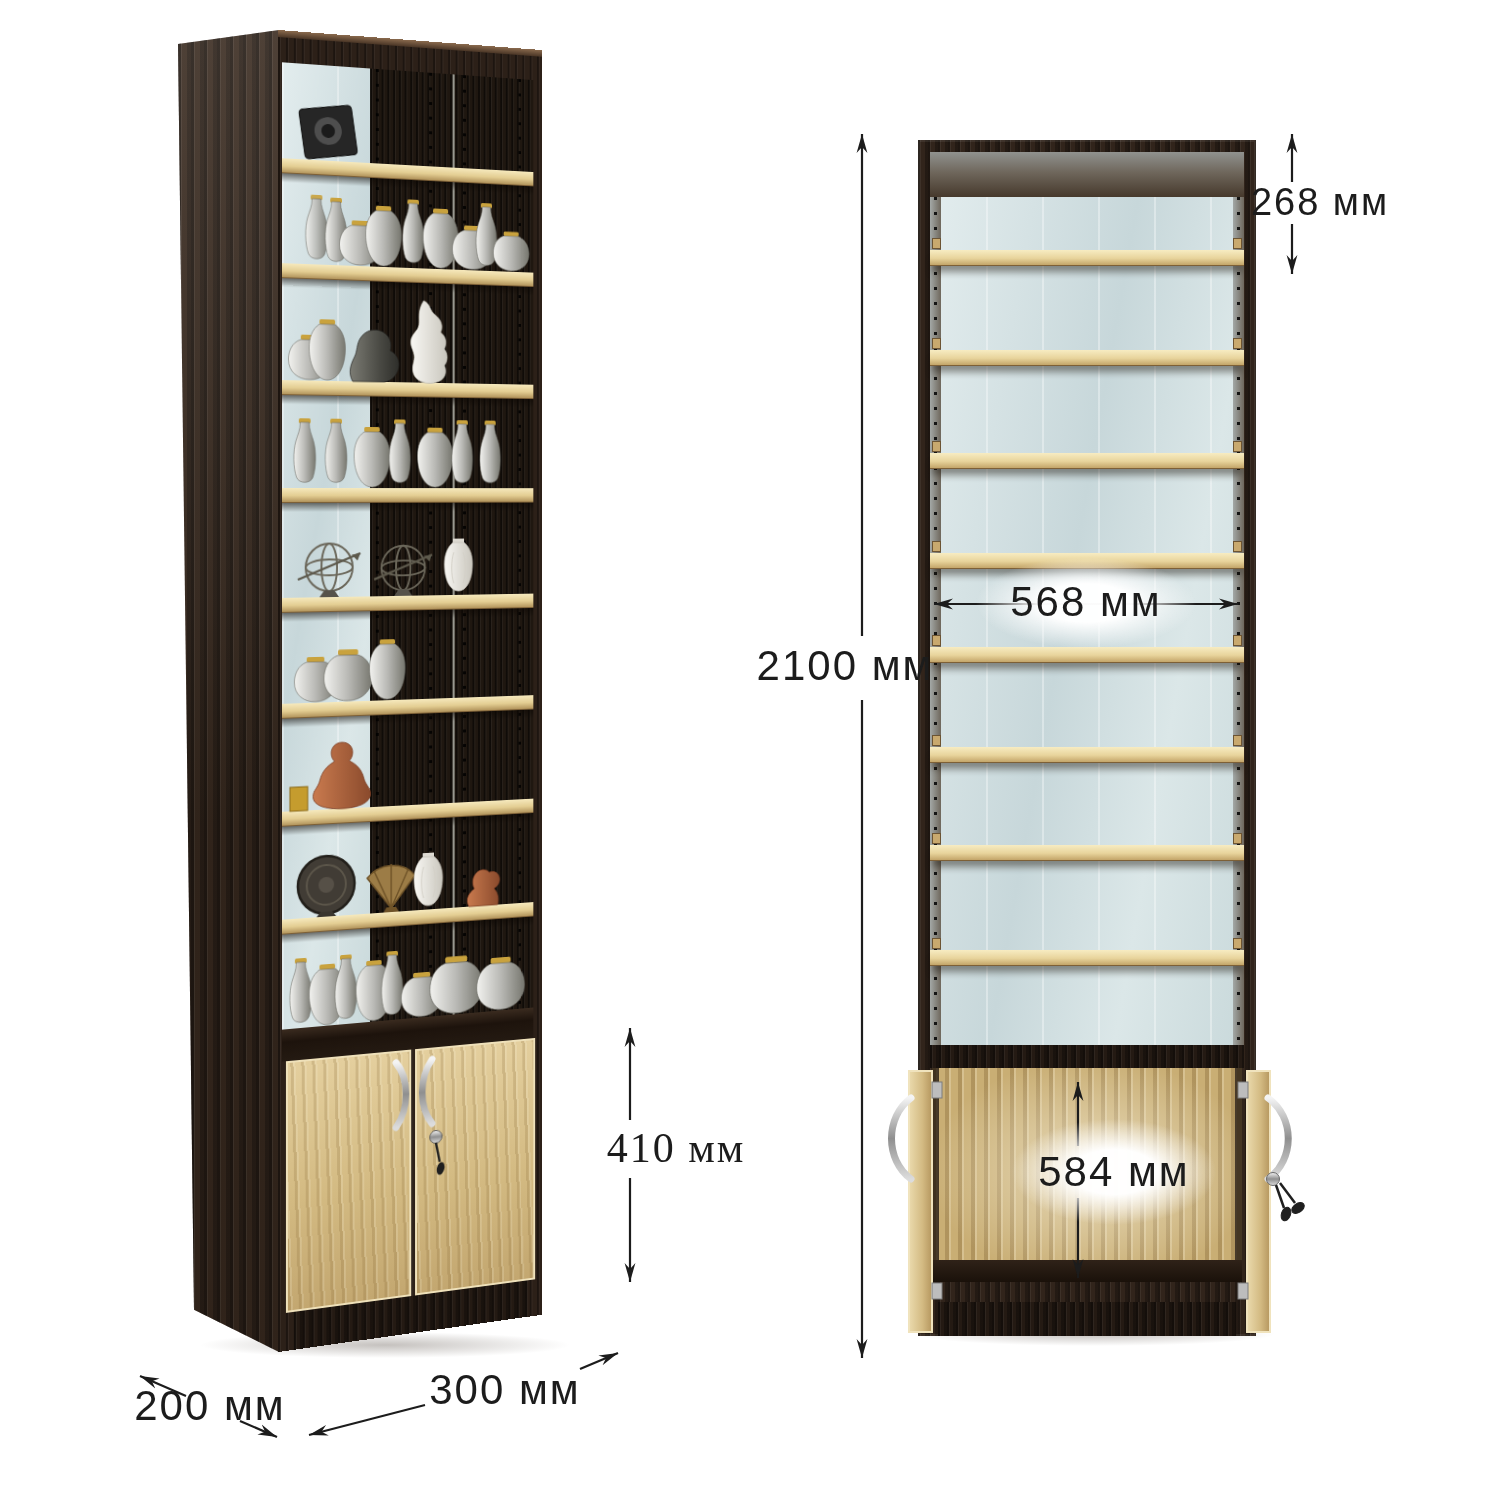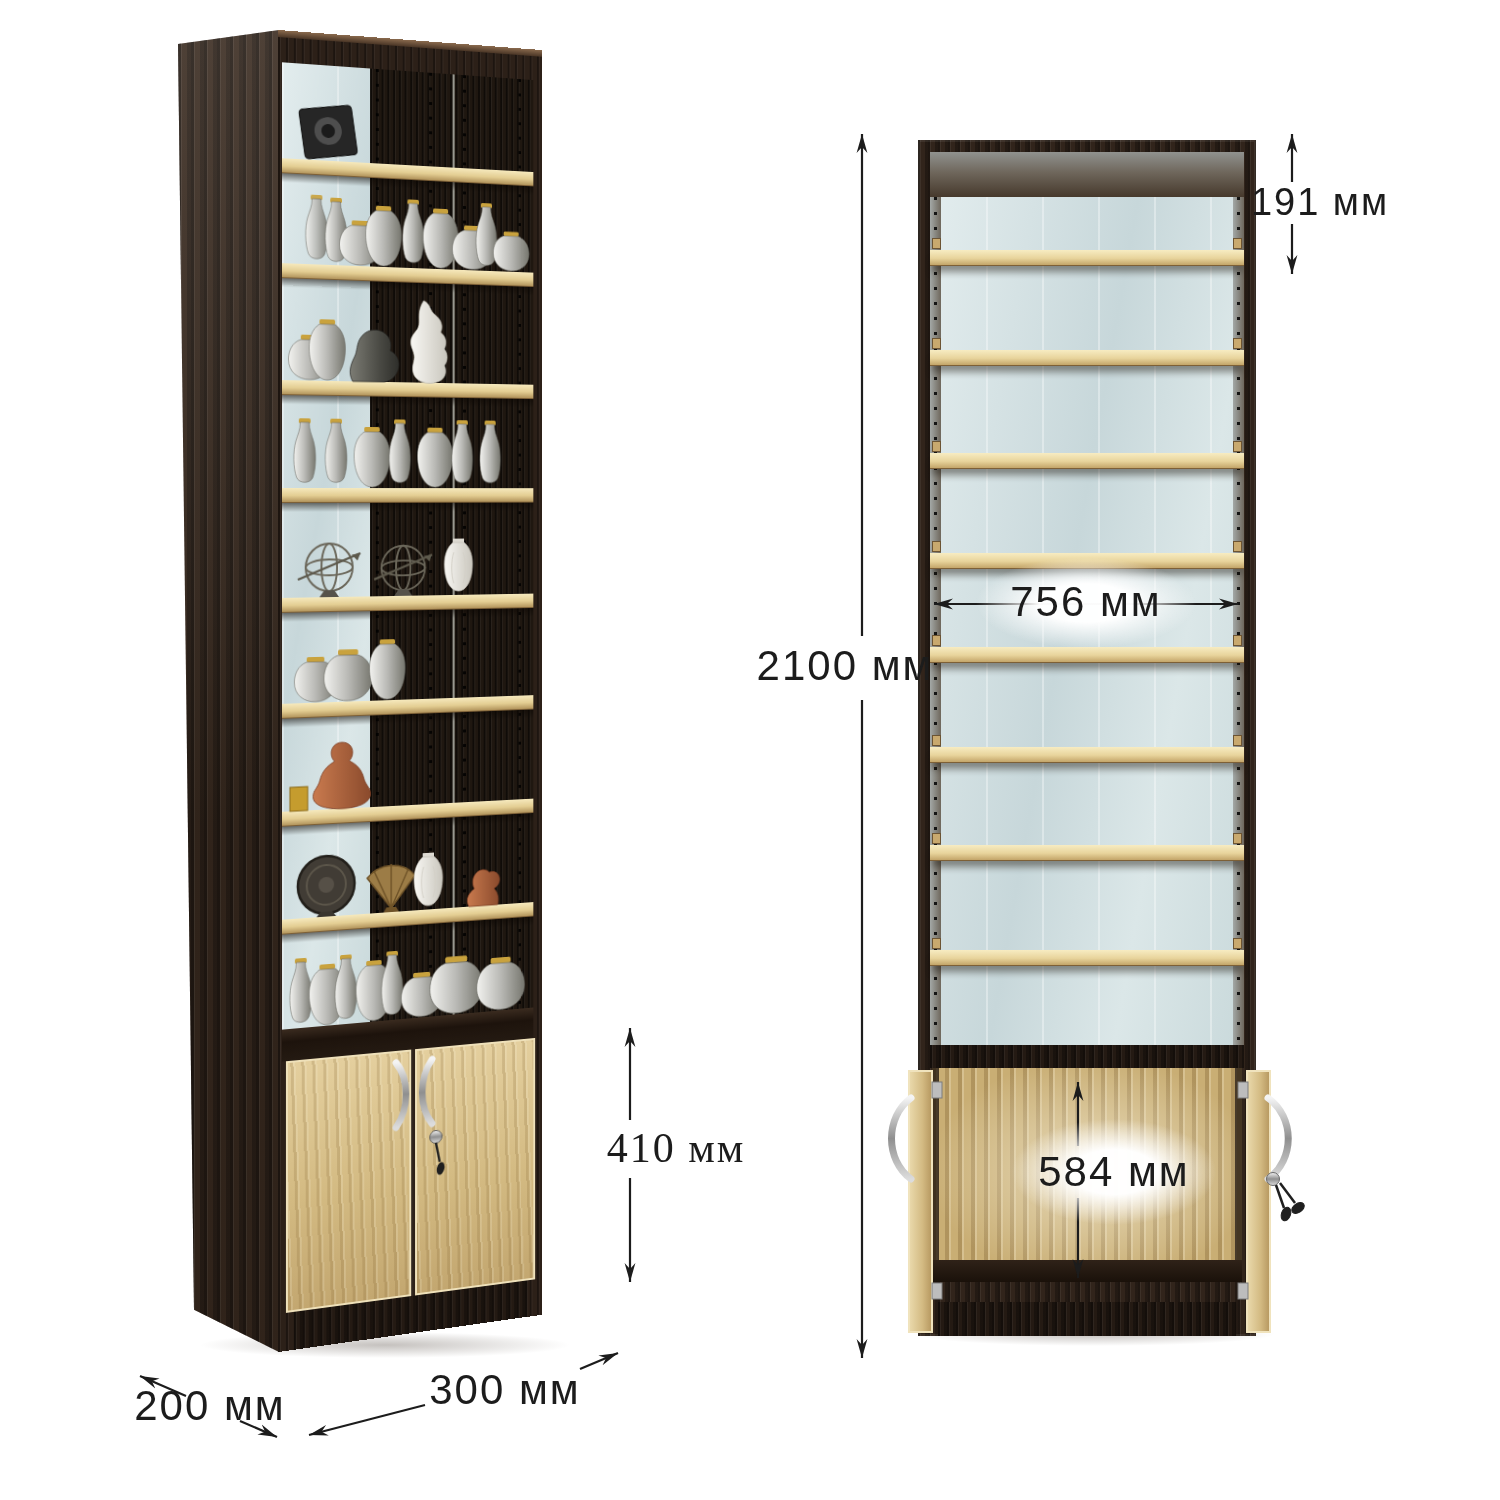--- a/index.html
+++ b/index.html
@@ -353,20 +353,20 @@
       <path d="M580,1369 L618,1353" marker-end="url(#arr)"></path>
       <path d="M140,1376 L186,1396" marker-start="url(#arr)"></path>
       <path d="M240,1421 L277,1437" marker-end="url(#arr)"></path>
     </g>
   </svg>
 
   <div class="glow-bg" style="left:1086px;top:603px;width:290px;height:120px;"></div>
   <div class="glow-bg" style="left:1114px;top:1172px;width:270px;height:140px;"></div>
 
   <div class="dim-label" style="left:845px;top:666px;">2100 мм</div>
-  <div class="dim-label small" style="left:1320px;top:202px;">191 мм</div>
-  <div class="dim-label" style="left:1086px;top:602px;">756 мм</div>
+  <div class="dim-label small" style="left:1320px;top:202px;">268 мм</div>
+  <div class="dim-label" style="left:1086px;top:602px;">568 мм</div>
   <div class="dim-label" style="left:1114px;top:1172px;">584 мм</div>
   <div class="dim-label" style="left:676px;top:1148px;font-family:Liberation Serif, serif;">410 мм</div>
   <div class="dim-label" style="left:505px;top:1390px;">300 мм</div>
   <div class="dim-label" style="left:210px;top:1406px;">200 мм</div>
 
 </div>
 
 </body></html>

